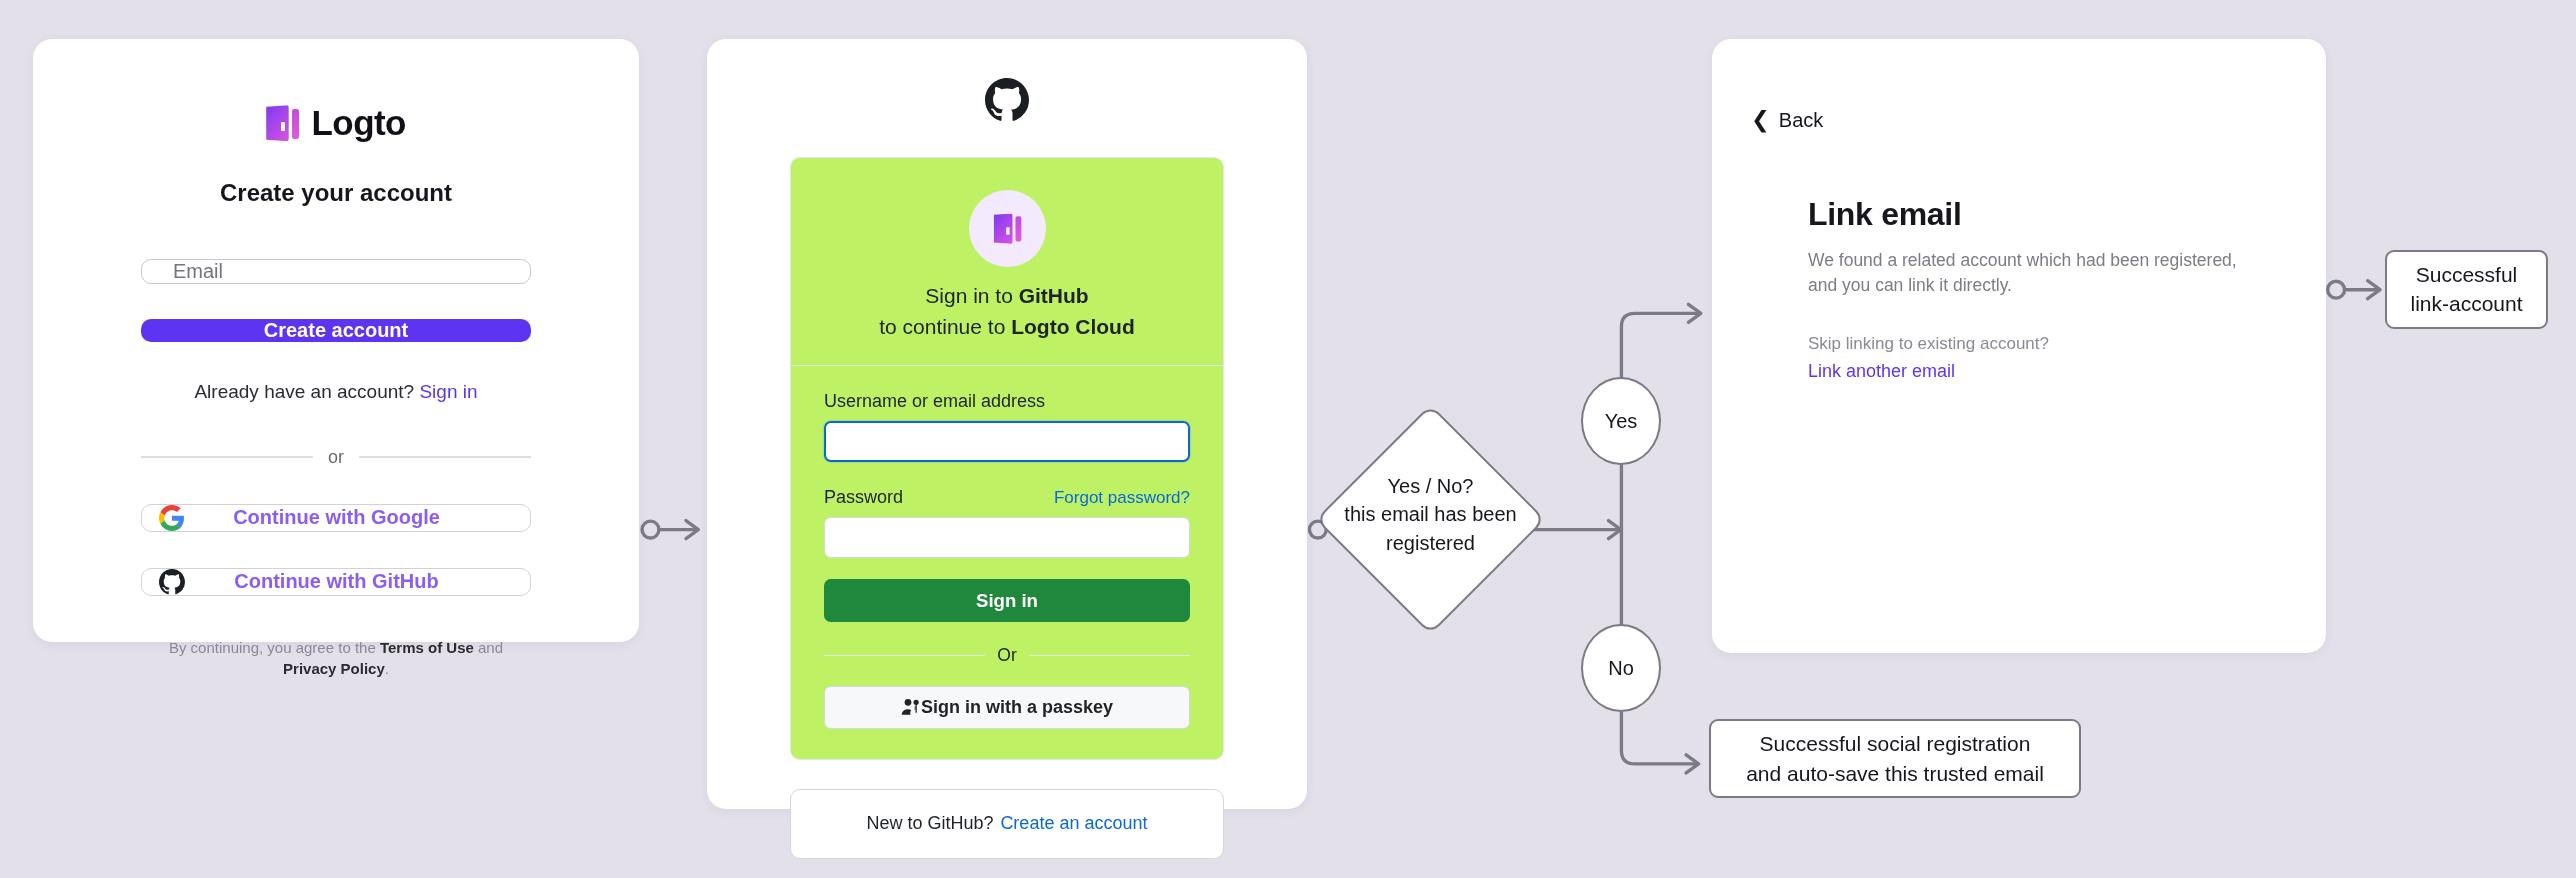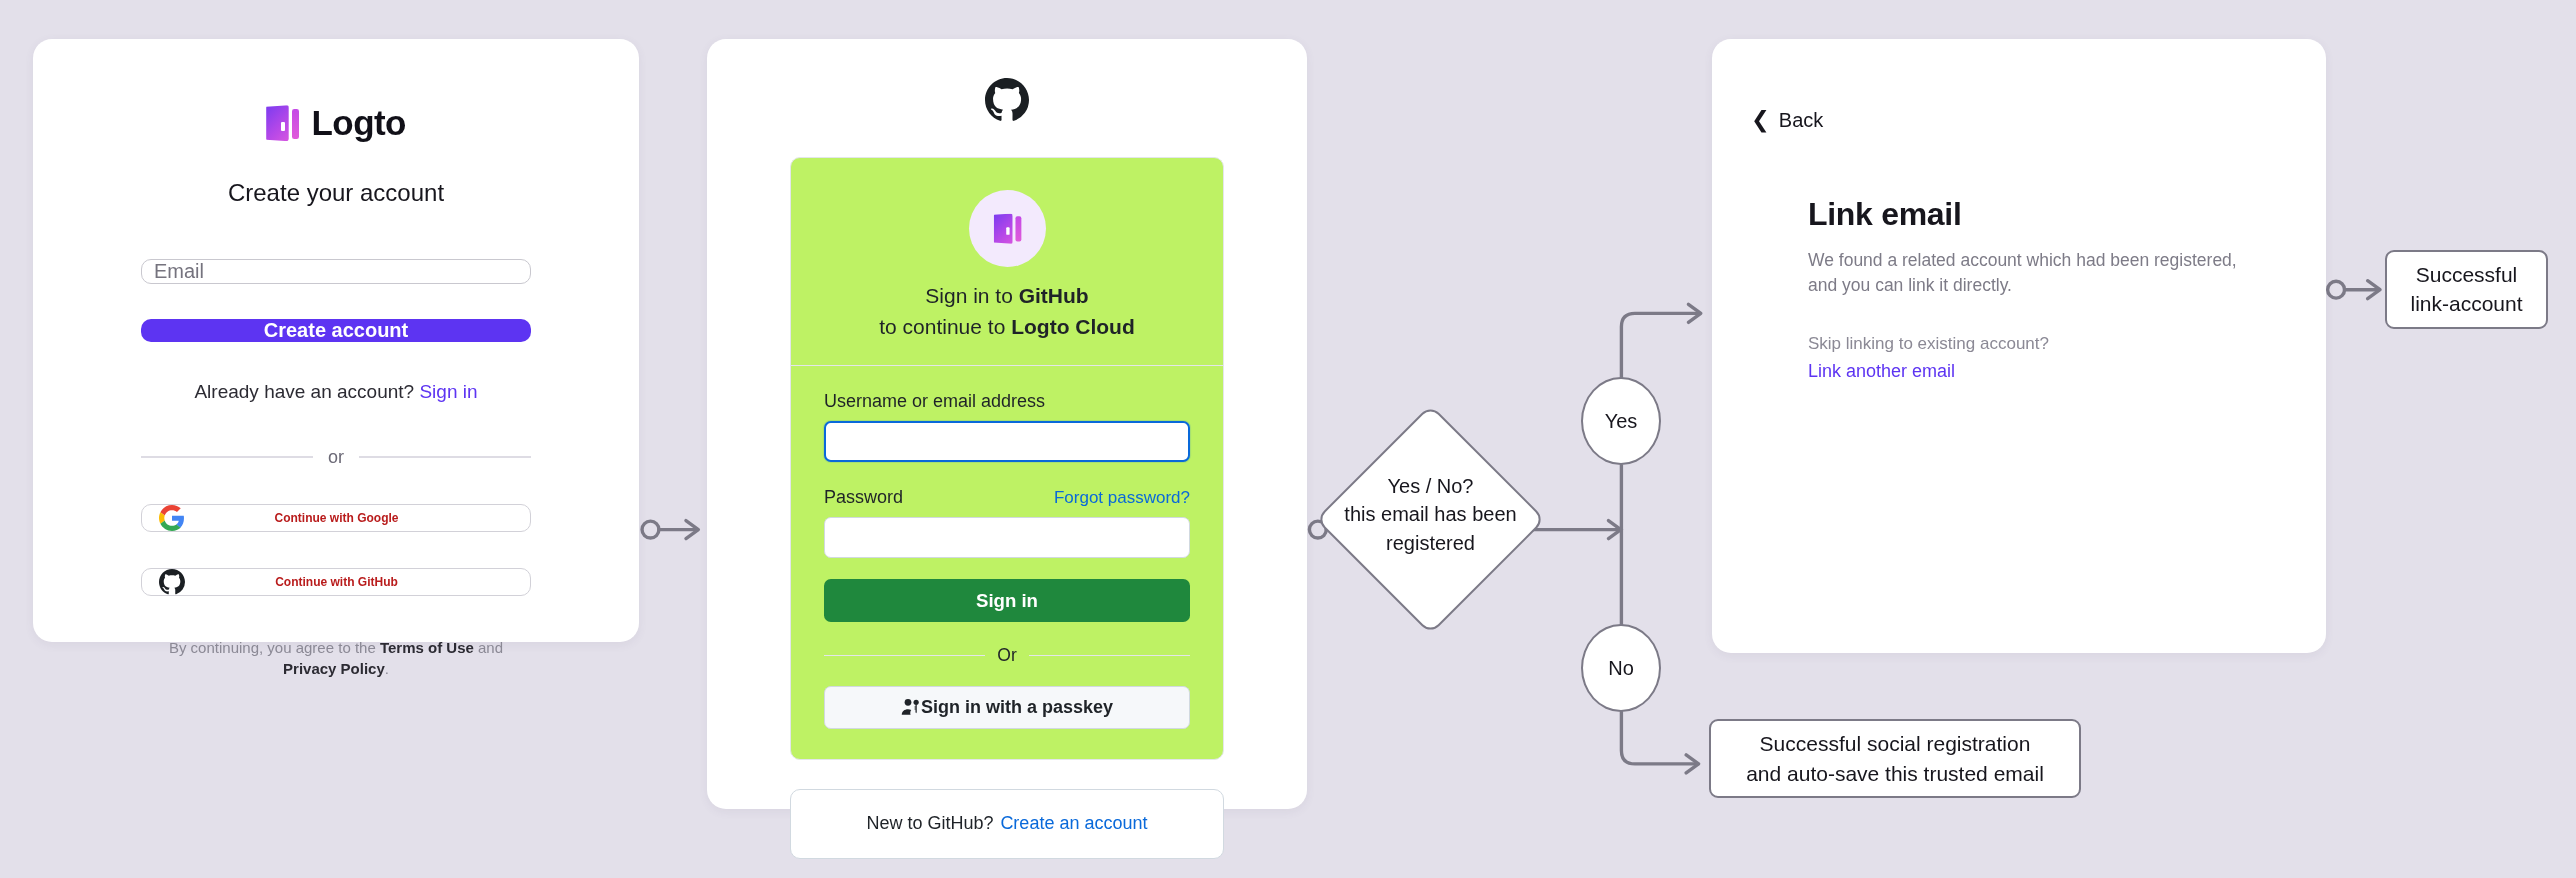--- a/index.html
+++ b/index.html
@@ -27,45 +27,45 @@
     background: linear-gradient(135deg,#7a3bf0 0%, #b548e8 60%, #d655e0 100%);
     border-radius:2.8px;
     clip-path: polygon(0 4%,100% 0,100% 100%,0 96%);
   }
   .logo-mark .slit { position:absolute; left:14.6px; top:18px; width:4px; height:9px; background:#fff; border-radius:1.1px; }
   .logo-mark .panel {
     position:absolute; left:26px; top:5px; width:6.8px; height:30px;
     background: linear-gradient(180deg,#c44ae6,#e05ada); border-radius:2.3px;
   }
   .logo-word { font-size: 35px; font-weight: 700; color:#111018; letter-spacing:-0.6px; }
-  .c1-title { text-align:center; font-size:24px; font-weight:400; color:#17161d; margin-top:20px; }
+  .c1-title { text-align:center; font-size:24px; font-weight:700; color:#17161d; margin-top:20px; }
 
   .email-input {
     margin-top: 36px; height: 54px; border:1.1px solid #c9c8cf; border-radius:10px;
-    background:#fff; display:flex; align-items:center; padding: 0 12px;
+    background:#fff; display:flex; align-items:center; padding: 0 31px;
   }
   .email-input span { font-size:20px; color:#75737e; }
 
   .btn-primary {
     margin-top: 19px; height: 54px; border-radius:10px; background:#5d34f2;
     display:flex; align-items:center; justify-content:center;
     color:#fff; font-size:20px; font-weight:600; cursor:pointer;
   }
   .have-account { margin-top:22.5px; text-align:center; font-size:19px; color:#2c2b33; }
   .have-account .lnk { color:#5d34f2; }
 
   .or-row { margin-top:28px; display:flex; align-items:center; gap:14.6px; }
   .or-row .rule { flex:1; height:1.1px; background:#dedce4; }
   .or-row .or-txt { font-size:18px; color:#6b6976; }
 
   .social-btn {
     margin-top: 20px; height:54px; border:1.1px solid #d2d1d8; border-radius:10px;
     display:flex; align-items:center; padding:0 17px; background:#fff; cursor:pointer;
   }
-  .social-btn .lbl { flex:1; text-align:center; font-size:12px; font-weight:600; color:#b91c1c; margin-left:-25px;}
+  .social-btn .lbl { flex:1; text-align:center; font-size:20px; font-weight:600; color:#8b5cf6; margin-left:-25px;}
   .social-ico { width:26px; height:26px; flex:0 0 26px; }
 
   .legal { margin-top:25px; text-align:center; font-size:15px; color:#8b8995; line-height:1.4; }
   .legal b { color:#2c2b33; font-weight:600; }
 
   
   #card-github { left: 707px; top: 39px; width: 600px; height: 770px; }
   .gh-logo { display:flex; justify-content:center; margin-top:39px; }
   .gh-box {
     margin: 35px 83px 0 83px; background:#bef264; border:1.1px solid #e3e6ea;

